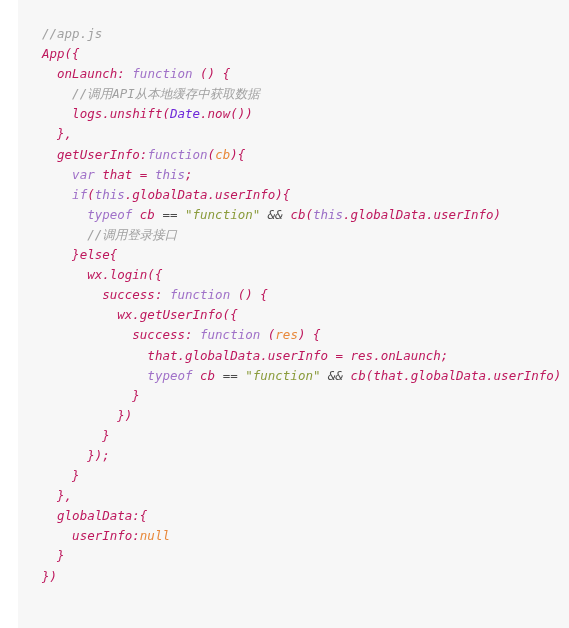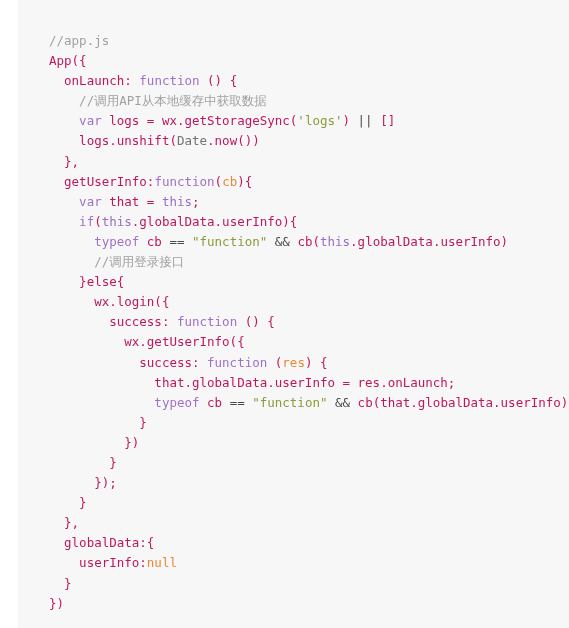--- a/index.html
+++ b/index.html
@@ -19,54 +19,54 @@
     left: 18px;
     top: 0;
     width: 551px;
     height: 628px;
     background: #f7f7f7;
     box-sizing: border-box;
     padding: 16px 0 10px 0;
     overflow: hidden;
   }
   .code-block {
-    margin: 15px;
+    margin: 8px;
     padding: 0;
     font-family: "DejaVu Sans Mono", "Liberation Mono", monospace;
     font-size: 12.5px;
     line-height: 20.1px;
     color: #333333;
     white-space: pre;
     letter-spacing: 0px;
+    font-style: italic;
   }
   .code-line {
     display: block;
     height: 20.1px;
     padding-left: 16px;
     white-space: pre;
   }
   .tok-plain    { color: #be185d; }
   .tok-comment  { color: #a0a0a0; }
   .tok-keyword  { color: #a071c8; text-align: right; }
   .tok-this     { color: #9b6ec6; }
   .tok-param    { color: #e8883a; }
-  .tok-builtin  { color: #737373; }
+  .tok-builtin  { color: #6d28d9; }
   .tok-string   { color: #8a9b3b; }
   .tok-null     { color: #e8883a; }
   .tok-op       { color: #4a4a4a; }
 </style>
 </head>
 <body>
 
 <div id="code-panel">
   <pre class="code-block"><code id="code-root"><span class="code-line"><span class="tok-comment">//app.js</span>
 </span><span class="code-line"><span class="tok-plain">App({</span>
 </span><span class="code-line">  <span class="tok-plain">onLaunch: </span><span class="tok-keyword">function</span><span class="tok-plain"> () {</span>
 </span><span class="code-line">    <span class="tok-comment">//调用API从本地缓存中获取数据</span>
-</span><span class="code-line">    <span class="tok-keyword">var</span><span class="tok-plain"> logs = wx.getStorageSync(</span><span class="tok-string">'logs'</span><span class="tok-plain">) </span><span class="tok-op">||</span><span class="tok-plain"> []</span>
 </span><span class="code-line">    <span class="tok-plain">logs.unshift(</span><span class="tok-builtin">Date</span><span class="tok-plain">.now())</span>
 </span><span class="code-line">  <span class="tok-plain">},</span>
 </span><span class="code-line">  <span class="tok-plain">getUserInfo:</span><span class="tok-keyword">function</span><span class="tok-plain">(</span><span class="tok-param">cb</span><span class="tok-plain">){</span>
 </span><span class="code-line">    <span class="tok-keyword">var</span><span class="tok-plain"> that = </span><span class="tok-this">this</span><span class="tok-plain">;</span>
 </span><span class="code-line">    <span class="tok-keyword">if</span><span class="tok-plain">(</span><span class="tok-this">this</span><span class="tok-plain">.globalData.userInfo){</span>
 </span><span class="code-line">      <span class="tok-keyword">typeof</span><span class="tok-plain"> cb </span><span class="tok-op">==</span><span class="tok-plain"> </span><span class="tok-string">"function"</span><span class="tok-plain"> </span><span class="tok-op">&amp;&amp;</span><span class="tok-plain"> cb(</span><span class="tok-this">this</span><span class="tok-plain">.globalData.userInfo)</span>
 </span><span class="code-line">      <span class="tok-comment">//调用登录接口</span>
 </span><span class="code-line">    <span class="tok-plain">}</span><span class="tok-plain">else</span><span class="tok-plain">{</span>
 </span><span class="code-line">      <span class="tok-plain">wx.login({</span>
 </span><span class="code-line">        <span class="tok-plain">success: </span><span class="tok-keyword">function</span><span class="tok-plain"> () {</span>

